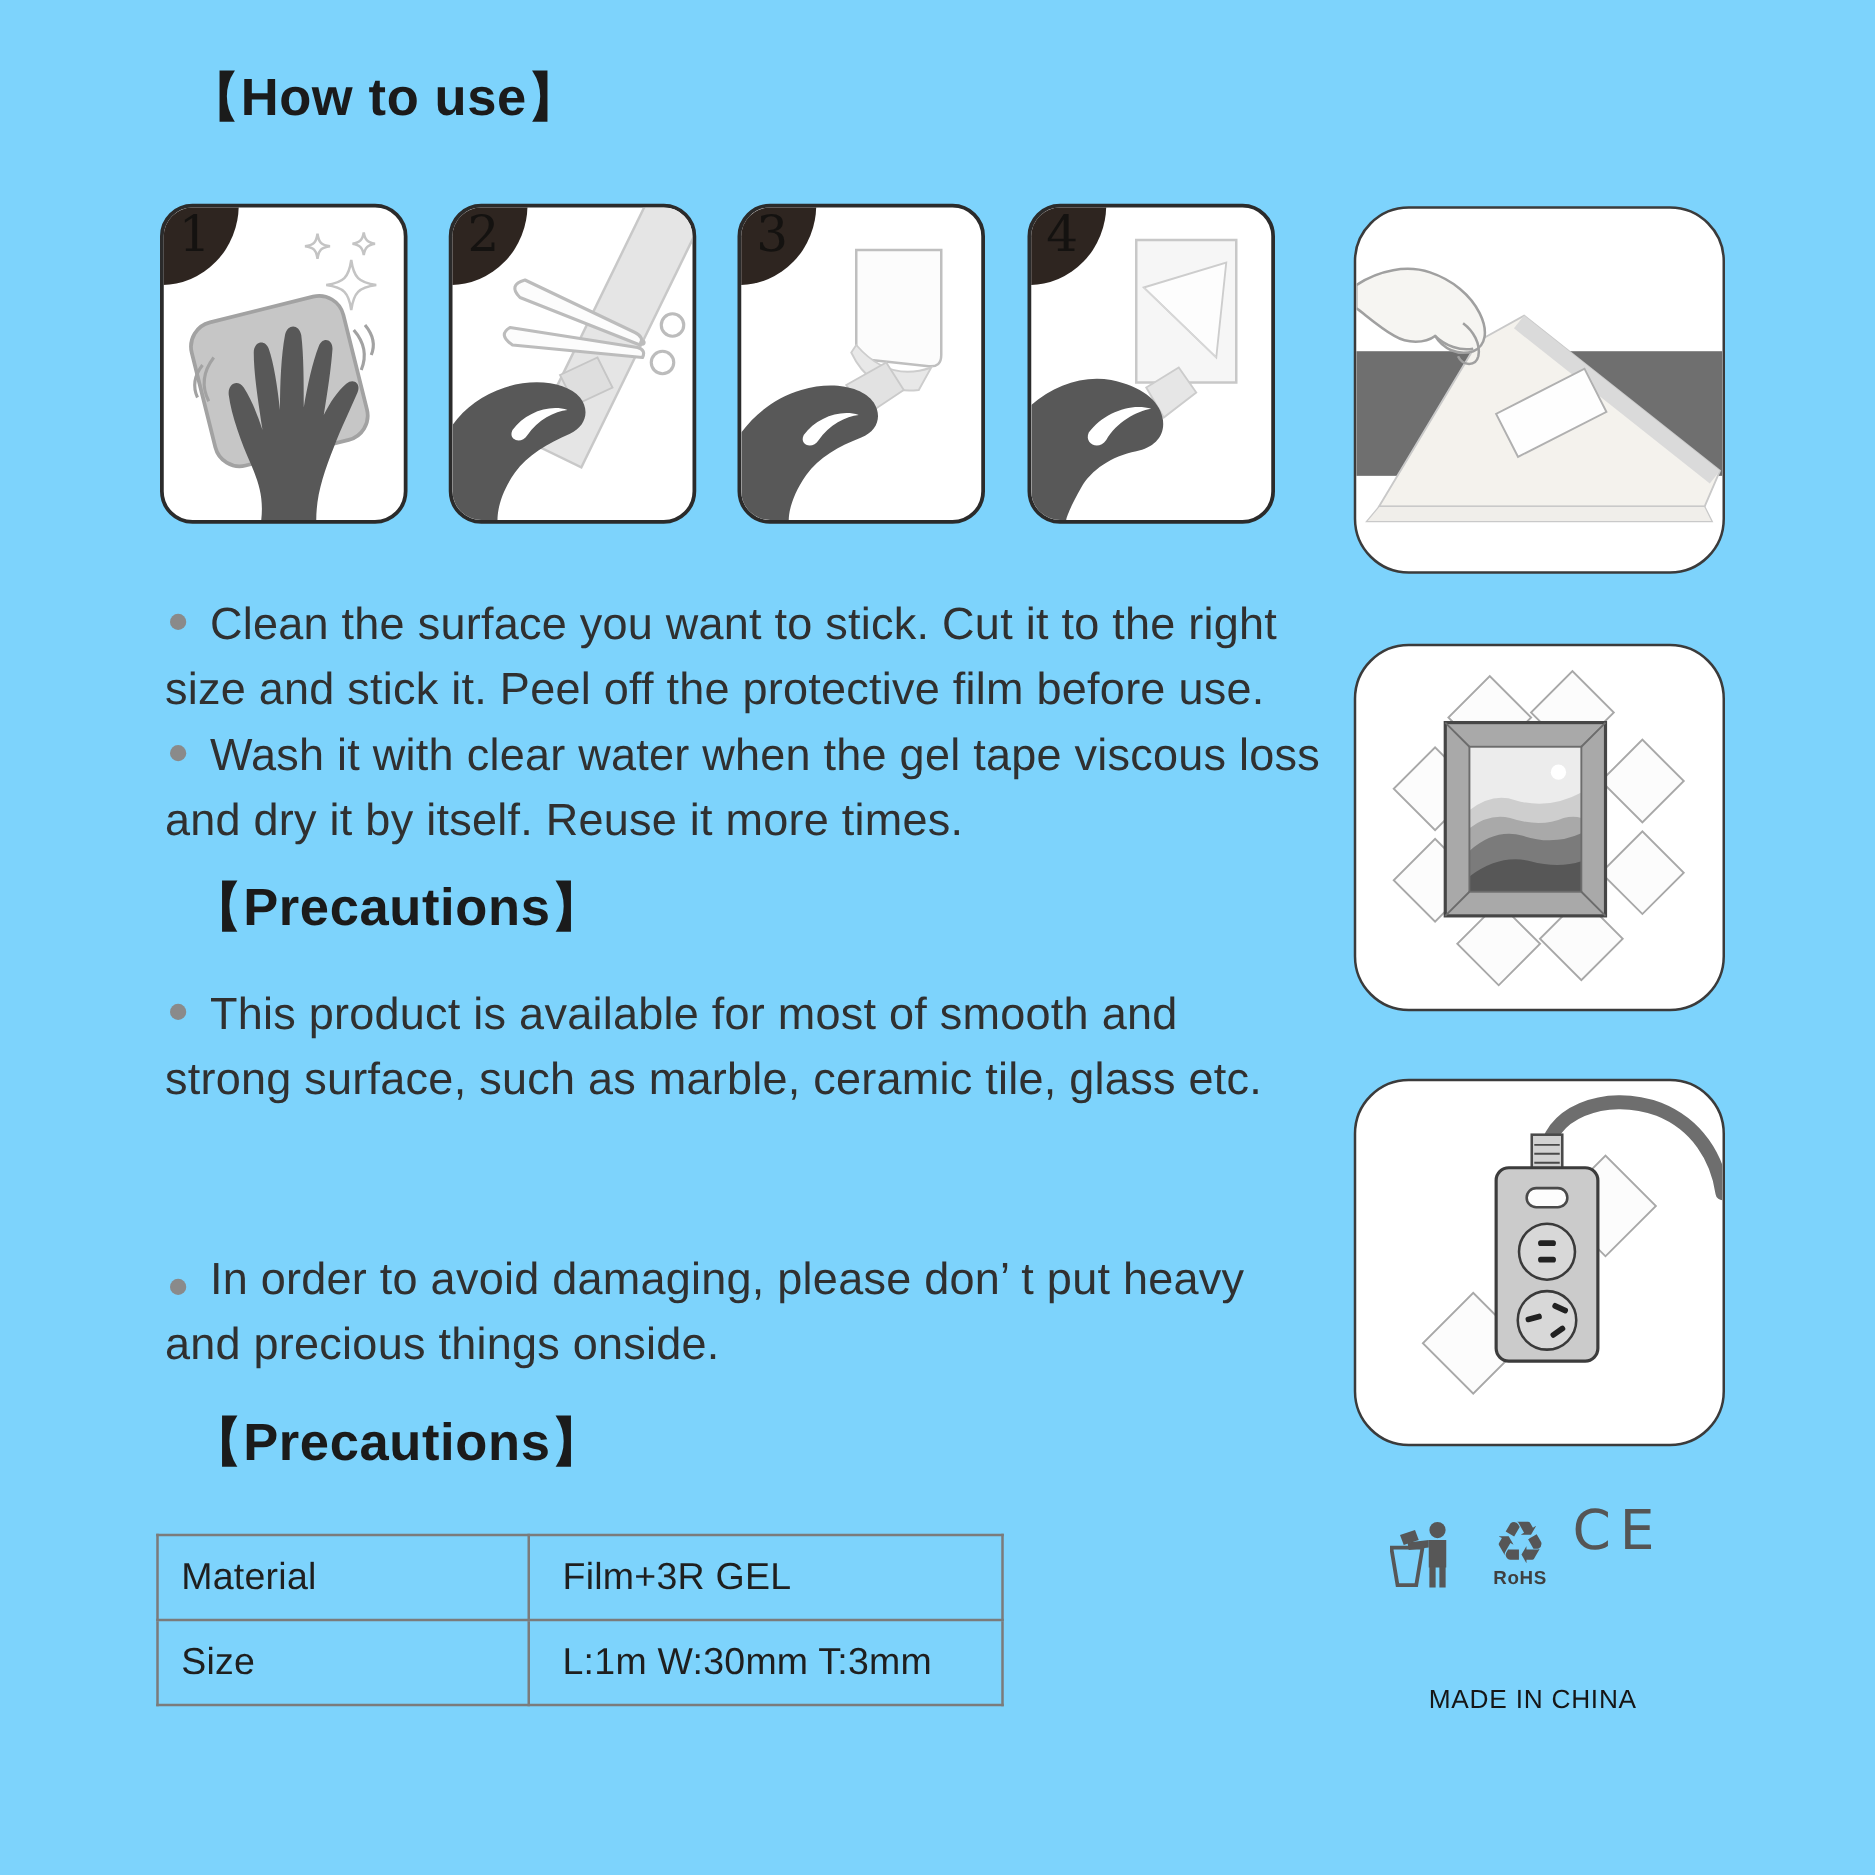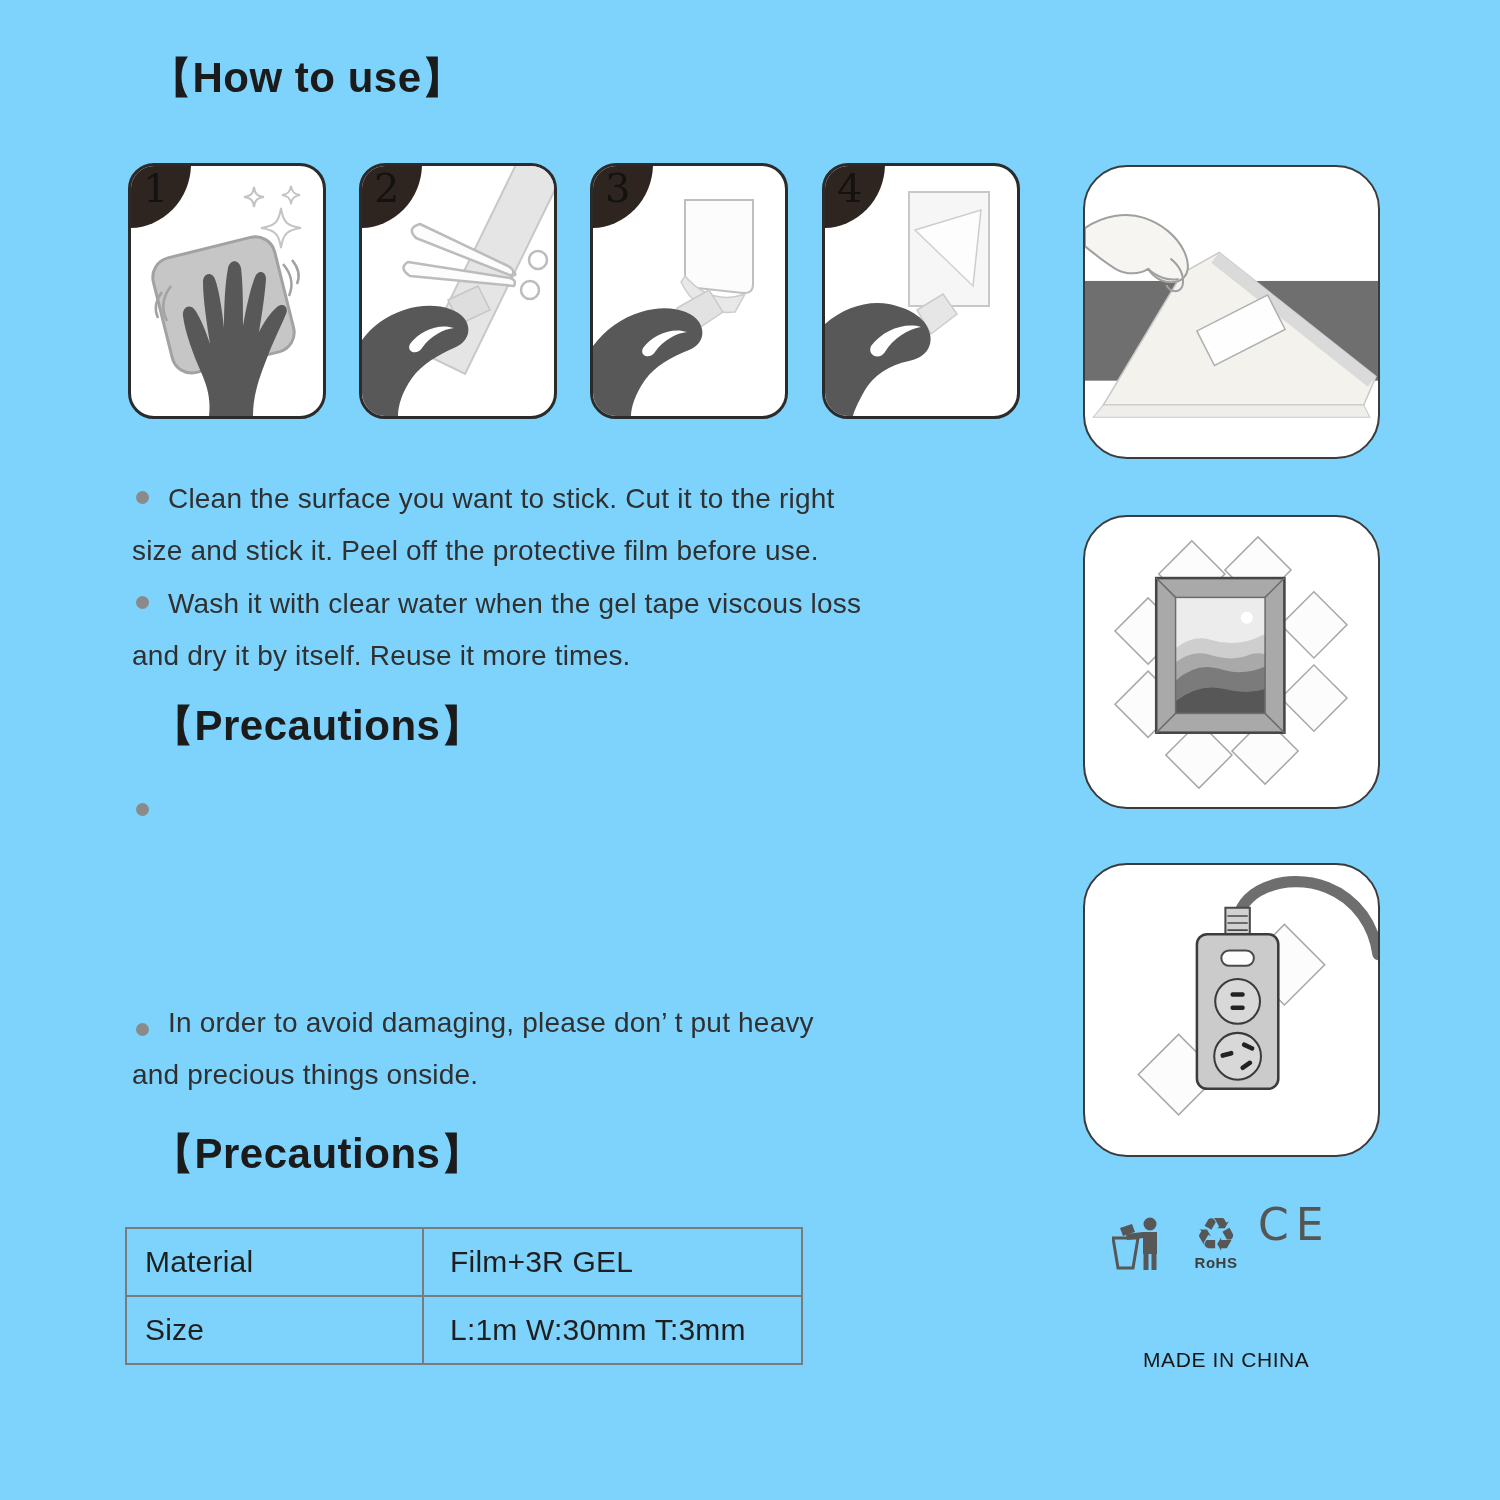--- a/index.html
+++ b/index.html
@@ -32,21 +32,21 @@
 
   
   .demo-card{
     position:absolute;left:1083px;width:293px;height:290px;background:#fff;
     border:2.5px solid #3b3b3b;border-radius:44px;overflow:hidden;
   }
   #demoA{top:165px;} #demoB{top:515px;} #demoC{top:863px;}
   .demo-art{position:absolute;inset:0;width:100%;height:100%;}
 
   
-  .bullet{position:absolute;left:110px;width:1010px;font-size:28px;line-height:52px;color:#303030;letter-spacing:0.2px;}
+  .bullet{position:absolute;left:110px;width:1010px;font-size:36px;line-height:52px;color:#303030;letter-spacing:0.2px;}
   .bullet .dot{position:absolute;left:26px;top:18px;width:13px;height:13px;border-radius:50%;background:#8a8a8a;}
   .bullet .dot.low{top:26px;}
   .bullet .l1{margin-left:58px;}
   .bullet .l2{display:block;margin-left:22px;}
   #ub1{top:473px;} #ub2{top:578px;}
   #pb1{top:785px;} #pb2{top:891px;} #pb3{top:997px;}
 
   
   .info-table{
     position:absolute;left:125px;top:1227px;border-collapse:collapse;background:transparent;
@@ -140,21 +140,21 @@
   </div>
 
   <div class="bullet" id="ub1">
     <span class="dot"></span><span class="l1">Clean the surface you want to stick. Cut it to the right</span><span class="l2">size and stick it. Peel off the protective film before use.</span>
   </div>
   <div class="bullet" id="ub2">
     <span class="dot"></span><span class="l1">Wash it with clear water when the gel tape viscous loss</span><span class="l2">and dry it by itself. Reuse it more times.</span>
   </div>
 
   <div class="bullet" id="pb1">
-    <span class="dot"></span>
+    <span class="dot"></span><span class="l1">This product is available for most of smooth and</span><span class="l2">strong surface, such as marble, ceramic tile, glass etc.</span>
   </div>
   <div class="bullet" id="pb3">
     <span class="dot low"></span><span class="l1">In order to avoid damaging, please don’ t put heavy</span><span class="l2">and precious things onside.</span>
   </div>
 
   <div class="demo-card" id="demoA">
     <svg class="demo-art" viewBox="0 0 288 285">
       <rect x="-2" y="112" width="292" height="98" fill="#6f6f6f"></rect>
       <polygon points="96,104 132,84 286,206 274,234 18,234" fill="#f4f2ed" stroke="#c9c9c9" stroke-width="1.5"></polygon>
       <polygon points="132,84 286,206 278,216 124,94" fill="#dadada"></polygon>

